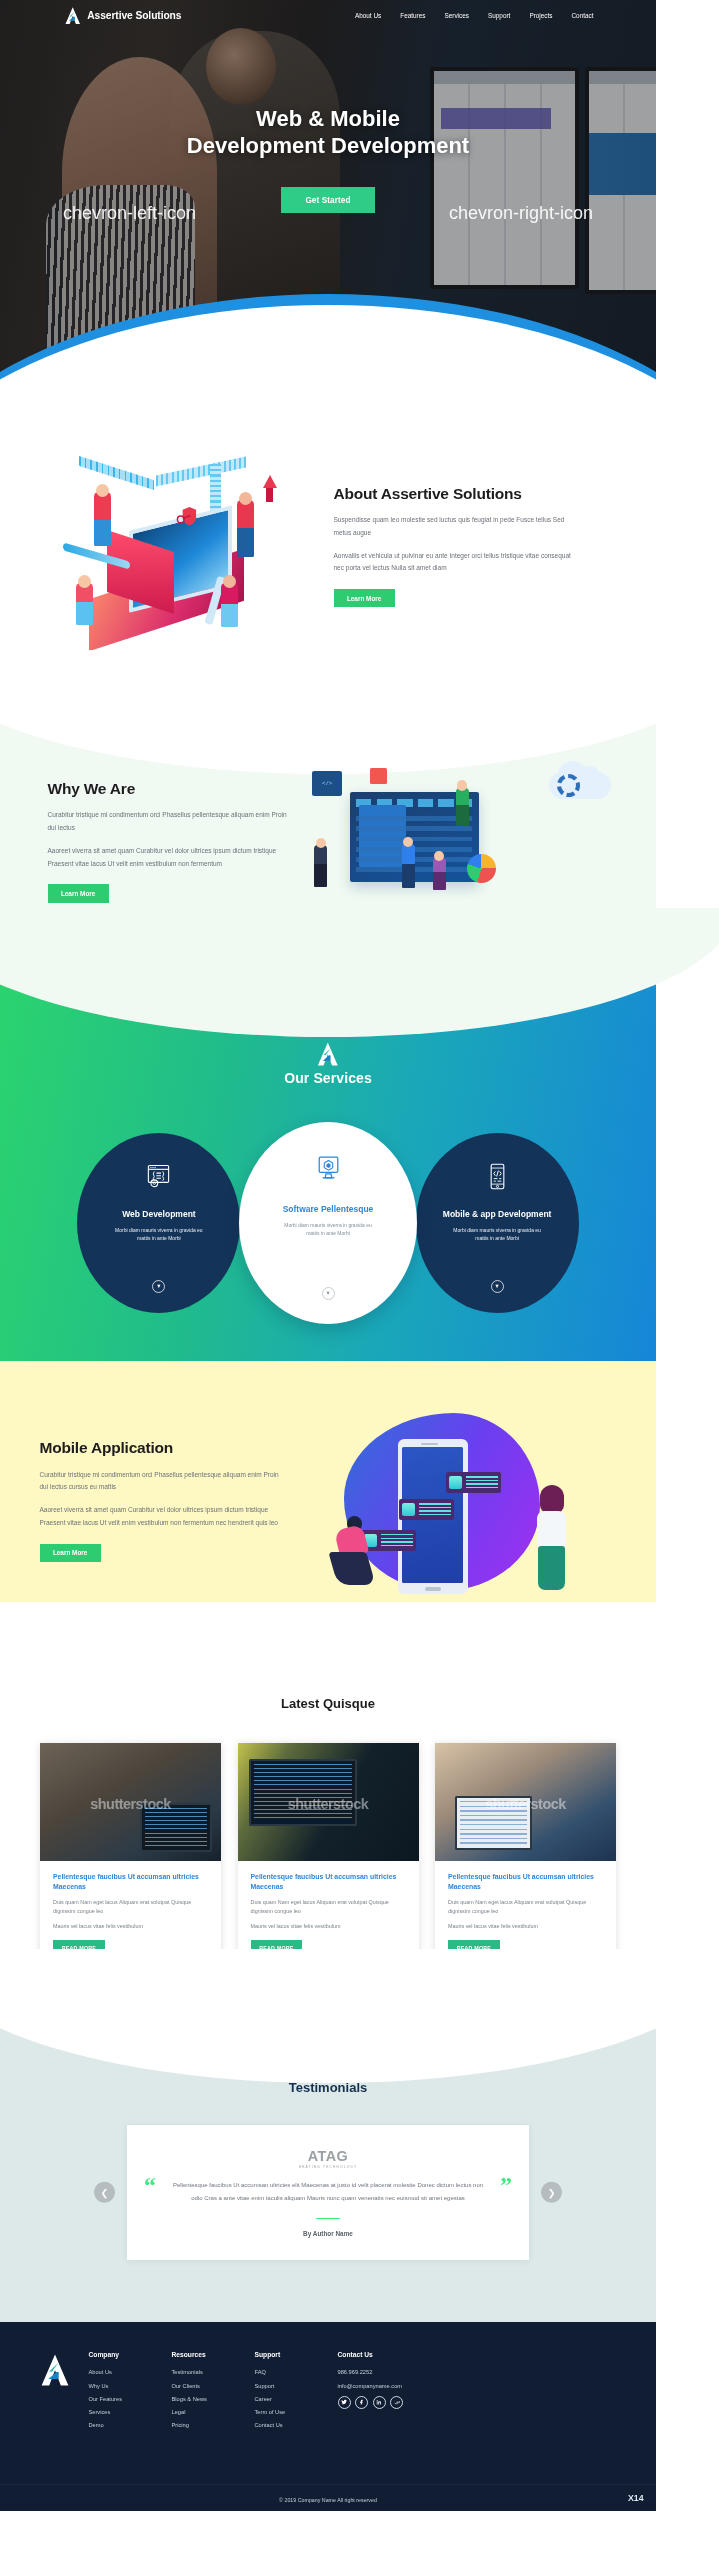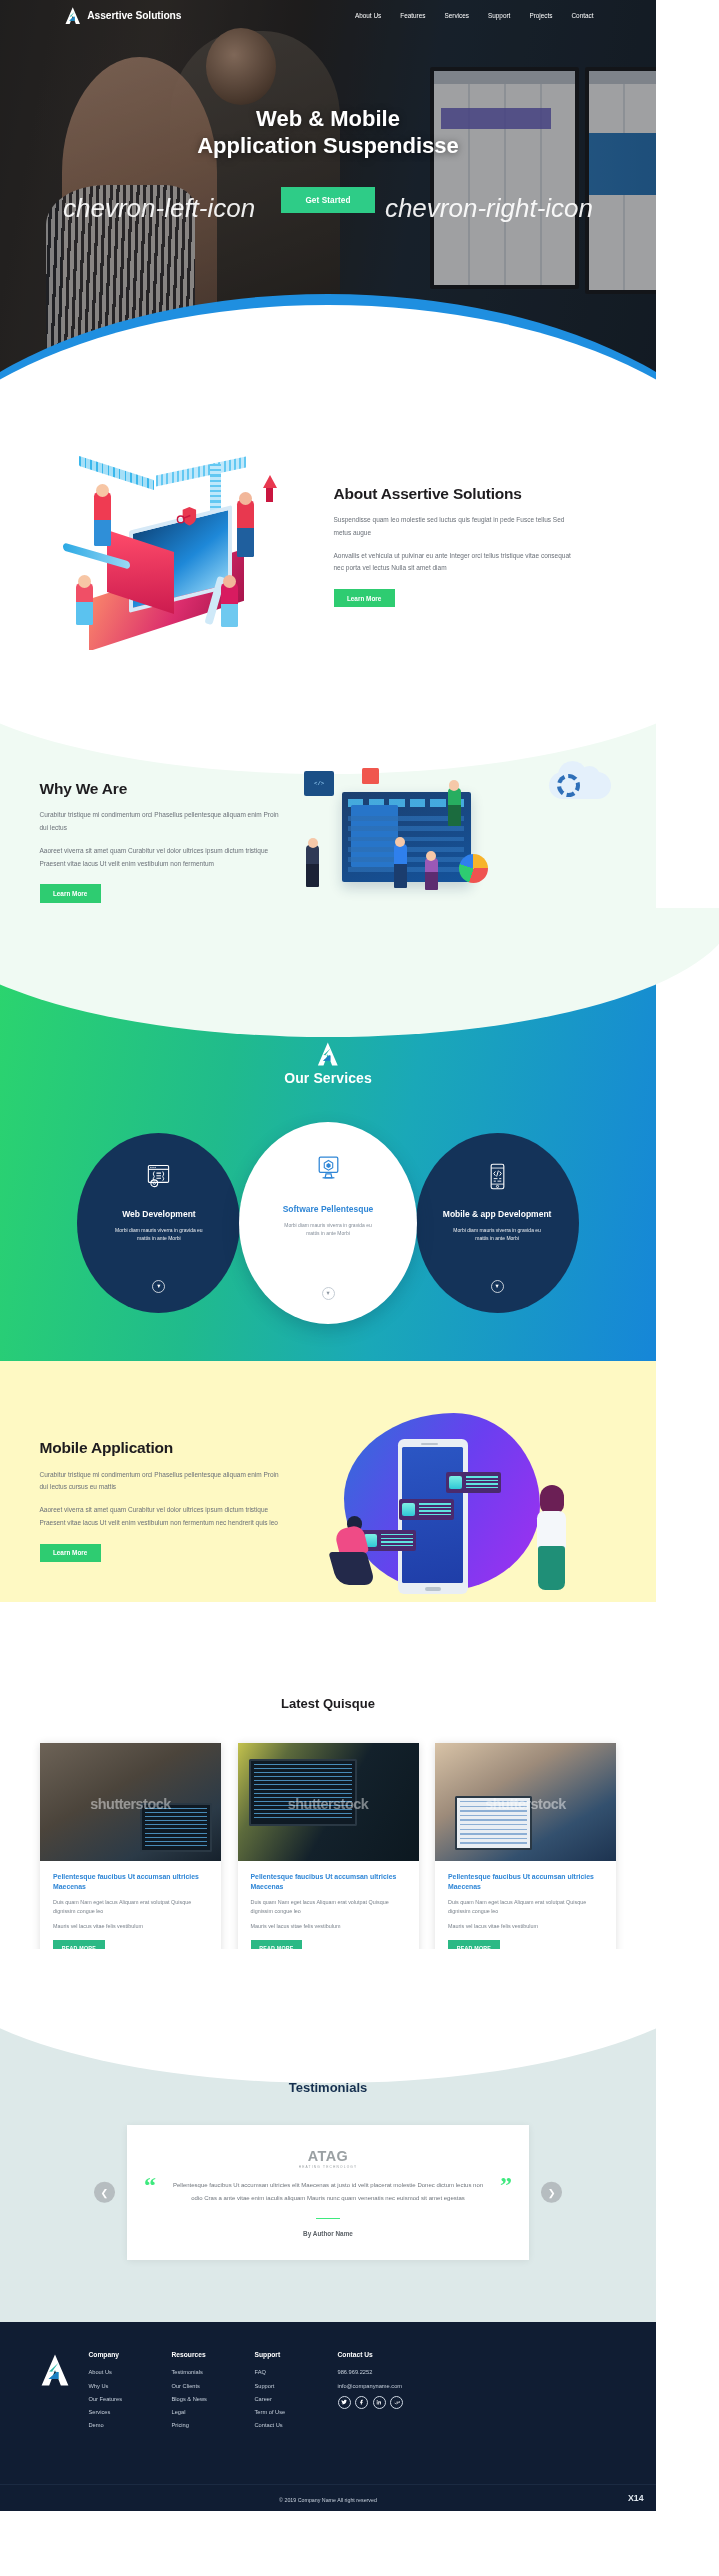--- a/index.html
+++ b/index.html
@@ -99,22 +99,22 @@
   .hero-title {
     color:#fff; font-size:22px; line-height:1.22; font-weight:bold;
     text-shadow:0 1px 7.2px rgba(0,0,0,.5);
   }
   .hero-cta {
     display:inline-block; margin-top:27px; background:#2ecc87; color:#fff;
     font-size:8.2px; font-weight:bold; padding:8.8px 24px; border:none; cursor:pointer;
     letter-spacing:0.1px;
   }
   .hero-arrow {
-    position:absolute; z-index:9; top:195px; color:#fff; font-size:26px;
-    font-weight:300; cursor:pointer; line-height:1; user-select:none; opacity:.92;font-style:italic;
+    position:absolute; z-index:9; top:204px; color:#fff; font-size:18px;
+    font-weight:300; cursor:pointer; line-height:1; user-select:none; opacity:.92;
   }
   .hero-arrow.left { left:63px; }
   .hero-arrow.right { right:63px; }
 
   
   .sec-about { background:#fff; padding:36px 0 62px; }
   .wrap { width:577px; margin:0 auto; }
   .row { display:flex; align-items:center; }
   .about-art { width:268px; height:206px; position:relative; flex:none; }
   .about-copy { flex:1; padding-left:26px; }
@@ -187,21 +187,21 @@
   }
 
   
   .sec-why {
     background:#f0faf3; position:relative; padding:56px 0 54px;
   }
   .sec-why::before{
     content:""; position:absolute; left:-12%; top:-61px; width:124%; height:124px;
     background:#ffffff; border-radius:0 0 50% 50% / 0 0 100% 100%;
   }
-  .why-copy { width:245px; flex:none; }
+  .why-copy { width:245px; flex:none;margin-left:8px; }
   .why-art { flex:1; position:relative; height:149px; }
   .wa-cloud {
     position:absolute; right:5.2px; top:5.2px; width:62px; height:27px;
     background:#e4f0fb; border-radius:15.5px;
   }
   .wa-cloud::before{content:"";position:absolute;left:8.2px;top:-11.3px;width:29px;height:29px;background:#e4f0fb;border-radius:50%;}
   .wa-cloud::after{content:"";position:absolute;left:30px;top:-6.2px;width:20.6px;height:20.6px;background:#e4f0fb;border-radius:50%;}
   .wa-screen {
     position:absolute; left:57px; top:25px; width:129px; height:90px;
     background:linear-gradient(160deg,#1c3f6e,#14539c); border-radius:2.1px;
@@ -468,21 +468,21 @@
         <a class="nav-link" href="#">Contact</a>
       </div>
     </nav>
 
     <div class="hero-arrow left">chevron-left-icon</div>
     <div class="hero-arrow right">chevron-right-icon</div>
 
     <div class="hero-body">
       <h1 class="hero-title">
         <span>Web &amp; Mobile</span><br>
-        <span>Application Suspendisse</span>
+        <span>Development Development</span>
       </h1>
       <button class="hero-cta">Get Started</button>
     </div>
 
     <div class="hero-curve"></div>
   </section>
 
   <section class="sec-about">
     <div class="wrap row">
       <div class="about-art">

